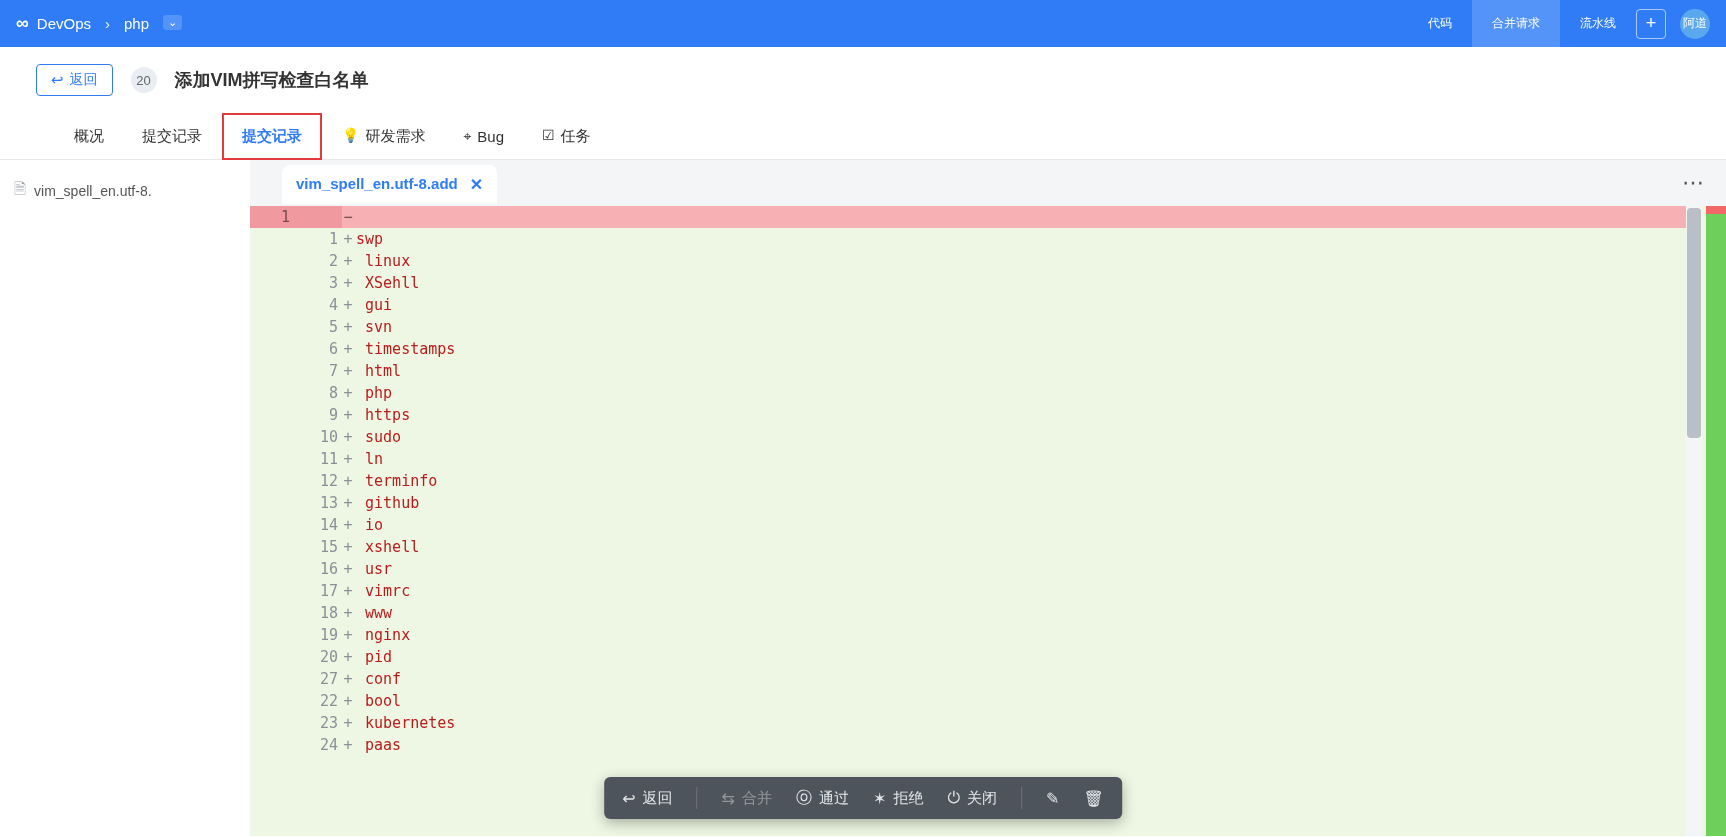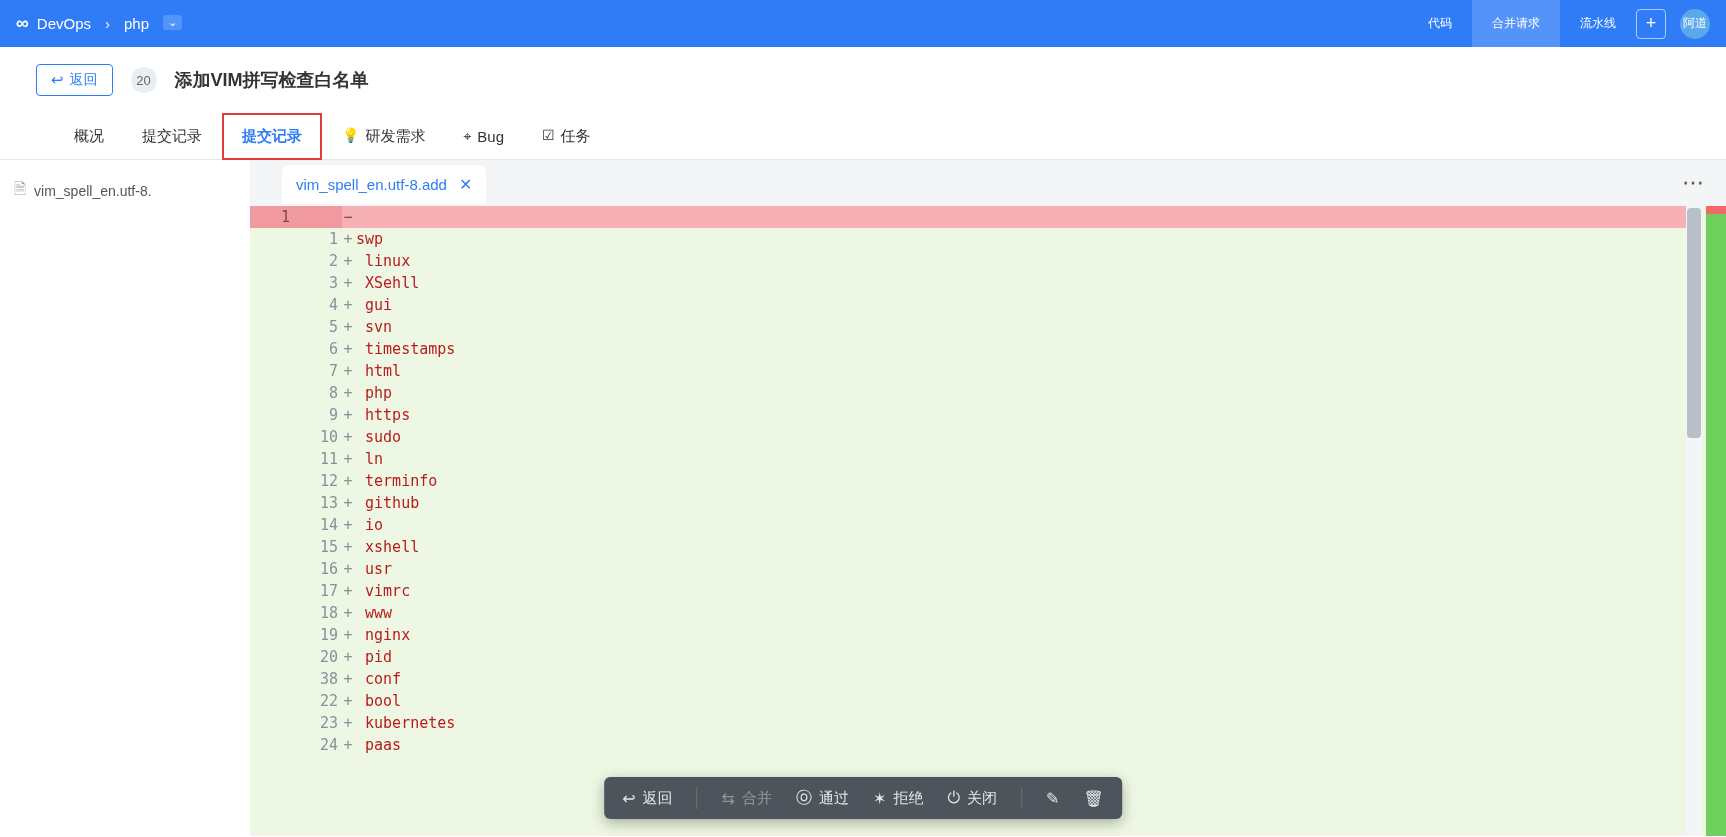--- a/index.html
+++ b/index.html
@@ -34,21 +34,21 @@
 .tab-icon { font-size: 14px; }
 
 
 .main { display: flex; height: calc(100vh - 47px - 66px - 48px); }
 .sidebar-files { width: 250px; padding: 14px 14px; }
 .file-item { display: flex; align-items: center; gap: 8px; font-size: 14px; color: #555; cursor: pointer; padding: 4px 0; }
 .file-icon { color: #9aa0a8; font-size: 15px; }
 
 .diff-area { flex: 1; display: flex; flex-direction: column; min-width: 0; position: relative; }
 .diff-tabs-row { display: flex; align-items: center; background: #f3f5f7; height: 46px; padding-left: 32px; position: relative; }
-.diff-tab { background: #fff; border-top-left-radius: 8px; border-top-right-radius: 8px; padding: 10px 14px; display: flex; align-items: center; gap: 12px; font-size: 15px; color: #2f7cf6; font-weight: 400; margin-top: 2px; }
+.diff-tab { background: #fff; border-top-left-radius: 8px; border-top-right-radius: 8px; padding: 10px 14px; display: flex; gap: 12px; font-size: 15px; color: #2f7cf6; font-weight: 700; margin-top: 2px; }
 .diff-tab-close { color: #2f7cf6; font-size: 16px; cursor: pointer; }
 .diff-more { position: absolute; right: 20px; top: 10px; font-size: 22px; letter-spacing: 2px; color: #555; cursor: pointer; }
 
 .diff-body { flex: 1; overflow: auto; background: #eef7e3; font-family: "Consolas", "Monaco", monospace; font-size: 15px; position: relative; display: flex; }
 .diff-lines { flex: 1; }
 .diff-line { display: flex; align-items: stretch; min-height: 22px; line-height: 22px; }
 .gutter-old { width: 46px; text-align: right; padding-right: 6px; color: #9aa0a8; user-select: none; }
 .gutter-new { width: 46px; text-align: right; padding-right: 4px; color: #9aa0a8; user-select: none; }
 .marker { width: 12px; text-align: center; color: #6b7280; }
 .code { flex: 1; padding-left: 2px; white-space: pre; color: #b91c1c; }
@@ -273,21 +273,21 @@
             <div class="code"> nginx</div>
           </div>
           <div class="diff-line line-added">
             <div class="gutter-old"></div>
             <div class="gutter-new">20</div>
             <div class="marker">+</div>
             <div class="code"> pid</div>
           </div>
           <div class="diff-line line-added">
             <div class="gutter-old"></div>
-            <div class="gutter-new">38</div>
+            <div class="gutter-new">27</div>
             <div class="marker">+</div>
             <div class="code"> conf</div>
           </div>
           <div class="diff-line line-added">
             <div class="gutter-old"></div>
             <div class="gutter-new">22</div>
             <div class="marker">+</div>
             <div class="code"> bool</div>
           </div>
           <div class="diff-line line-added">

